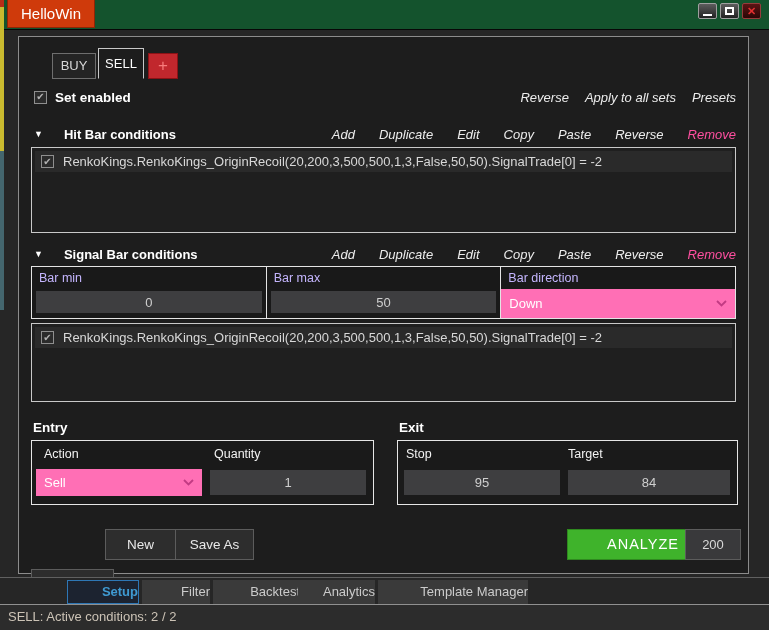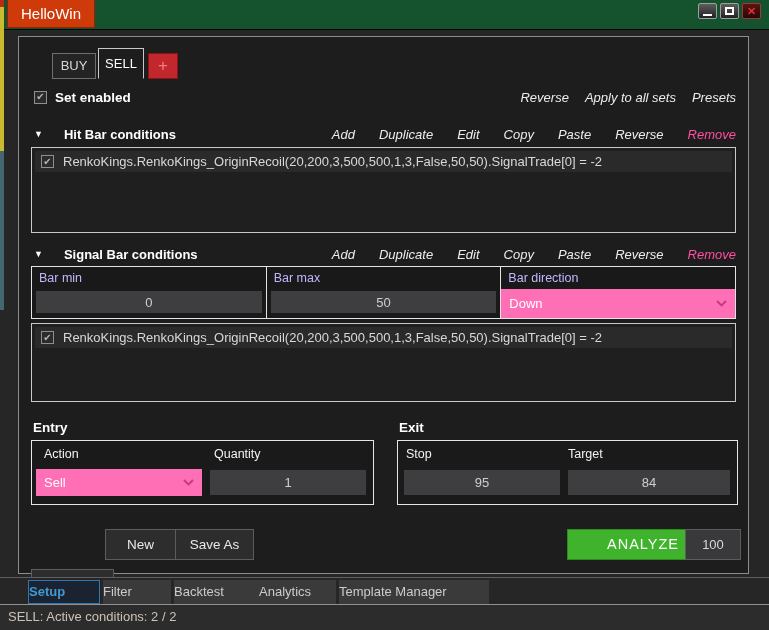--- a/index.html
+++ b/index.html
@@ -65,21 +65,21 @@
   .glabel { position:absolute; top:6px; font-size:12.5px; color:#f2f2f2; }
   .ginput { position:absolute; height:25px; background:#3e3e40; border:none; color:#cfcfcf; text-align:center; font-family:"Liberation Sans",sans-serif; font-size:13px; }
   .dd-sell { position:absolute; left:4px; top:28px; width:166px; height:27px; }
   
   .btn { top:492px; height:31px; background:#2d2d2d; border:1px solid #5c5c5c; color:#e8e8e8; font-size:13.5px; text-align:center; line-height:29px; cursor:default; }
   .b-save { left:12px; width:83px;margin-top:40px; } .b-new { left:86px; width:71px; } .b-saveas { left:156px; width:79px; }
   .b-analyze { left:512px; top:492px; width:152px; height:31px; background:#3fb32b; border:1px solid #2f8a1f; color:#fff; font-size:14.5px; letter-spacing:1px; text-align:center; line-height:29px; cursor:default;margin-left:36px; }
   .b-iter { left:666px; top:492px; width:56px; height:31px; background:#39393b; border:1px solid #5c5c5c; color:#d8d8d8; font-size:13px; text-align:center; line-height:29px; }
   
   .bottom-strip { position:absolute; left:0; top:577px; width:769px; height:27px; background:#262626; border-top:1px solid #606060; }
-  .btab { position:absolute; top:2px; height:24px; background:#3a3a3a; color:#cbcbcb; font-size:13px; text-align:left; line-height:24px; cursor:default; }
+  .btab { position:absolute; top:2px; height:24px; background:#3a3a3a; color:#cbcbcb; font-size:13px; text-align:right; line-height:24px; cursor:default;margin-left:39px; }
   .bt-setup { left:28px; width:72px; background:#1c2330; color:#3f9ad1; font-weight:bold; border:1px solid #2e77b5; line-height:22px; }
   .bt-filter { left:103px; width:68px; } .bt-backtest { left:174px; width:87px; }
   .bt-analytics { left:259px; width:77px; } .bt-template { left:339px; width:150px; }
   
   .statusbar { position:absolute; left:0; top:604px; width:769px; height:26px; background:#2c2c2c; border-top:1px solid #909090; color:#ccc3b6; font-size:13px; line-height:24px; padding-left:8px; }
 </style>
 </head>
 <body>
 
 <div class="screen">
@@ -205,21 +205,21 @@
       <span class="glabel" style="left:8px;">Stop</span>
       <span class="glabel" style="left:170px;">Target</span>
       <input class="ginput" style="left: 6px; top: 29px; width: 156px;" readonly="" value="95">
       <input class="ginput" style="left: 170px; top: 29px; width: 162px;" readonly="" value="84">
     </div>
 
     <div class="btn b-save">SAVE</div>
     <div class="btn b-new">New</div>
     <div class="btn b-saveas">Save As</div>
     <div class="b-analyze">ANALYZE</div>
-    <div class="b-iter">100</div>
+    <div class="b-iter">200</div>
   </div>
 
   <div class="bottom-strip">
     <div class="btab bt-setup">Setup</div>
     <div class="btab bt-filter">Filter</div>
     <div class="btab bt-backtest">Backtest</div>
     <div class="btab bt-analytics">Analytics</div>
     <div class="btab bt-template">Template Manager</div>
   </div>
 

